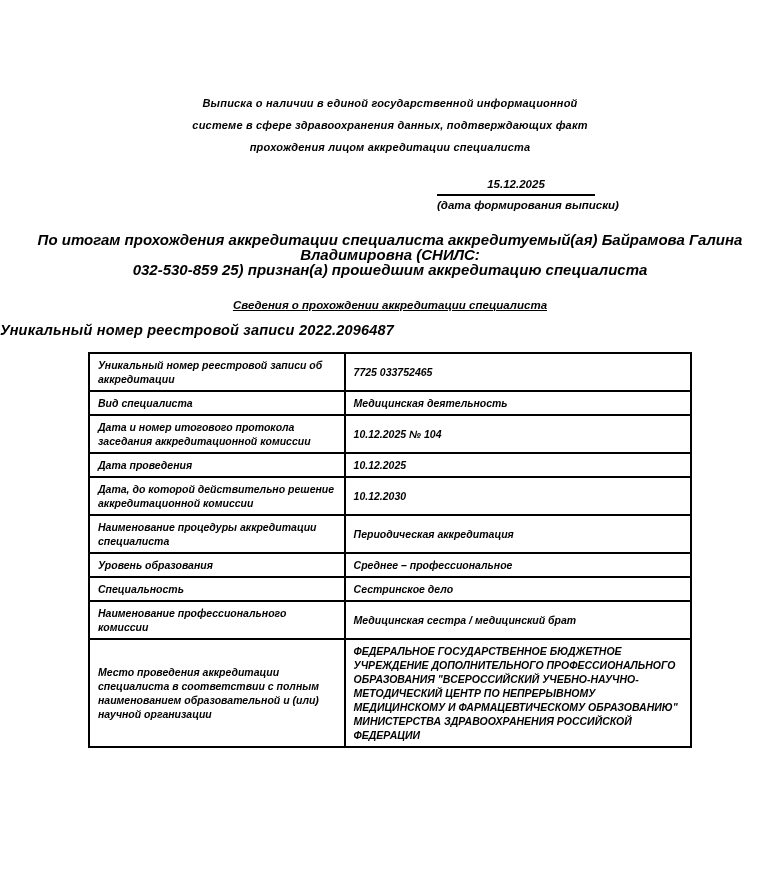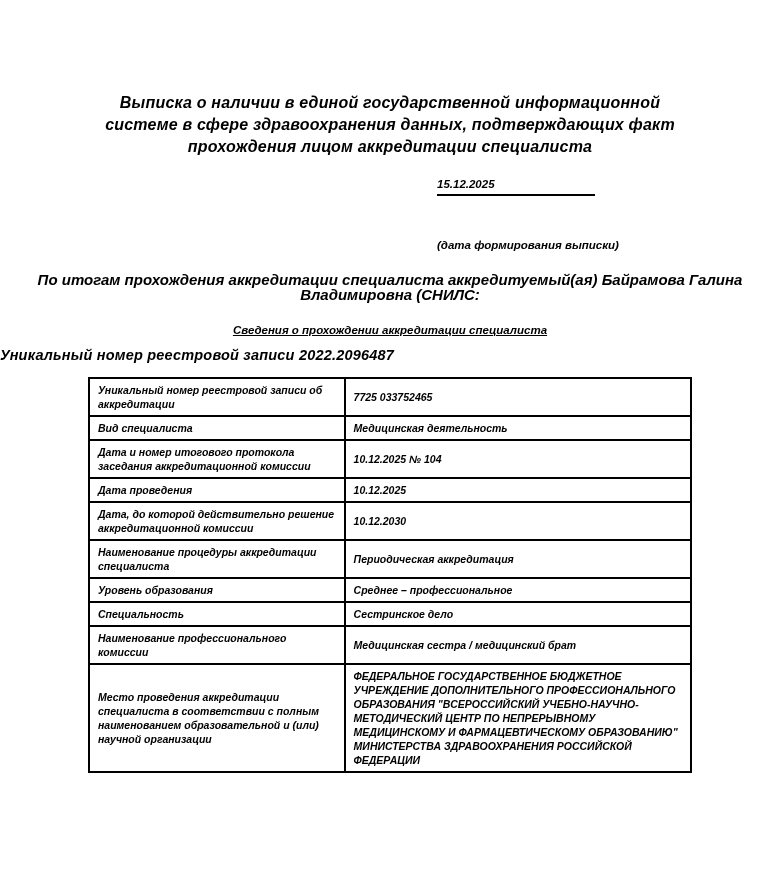--- a/index.html
+++ b/index.html
@@ -13,41 +13,40 @@
   .page {
     width: 780px;
     height: 890px;
     padding-top: 92px;
     font-style: italic;
     font-weight: bold;
     overflow: hidden;
   }
   .title {
     text-align: center;
-    font-size: 16px;
+    font-size: 11px;
     line-height: 22px;
     letter-spacing: 0.2px;
   }
   .date-block {
     width: 158px;
     margin: 19px 0 0 437px;
-    text-align: left;
+    text-align: center;
   }
   .date-value {
     font-size: 11.5px;
     line-height: 14px;
     padding-bottom: 3px;
     border-bottom: 2px solid #000;
   }
   .date-caption {
     font-size: 11.5px;
     line-height: 14px;
-    padding-top: 16px;
+    padding-top: 2px;
     white-space: nowrap;
-    margin-top: 26px;
   }
   .intro {
     margin-top: 20px;
     text-align: center;
     font-size: 15px;
     line-height: 15px;
   }
   .section-heading {
     margin-top: 22px;
     text-align: center;
@@ -88,20 +87,21 @@
     <div>прохождения лицом аккредитации специалиста</div>
   </div>
 
   <div class="date-block">
     <div class="date-value">15.12.2025</div>
     <div class="date-caption">(дата формирования выписки)</div>
   </div>
 
   <div class="intro">
     <div>По итогам прохождения аккредитации специалиста аккредитуемый(ая) Байрамова Галина Владимировна (СНИЛС:</div>
+    <div>032-530-859 25) признан(а) прошедшим аккредитацию специалиста</div>
   </div>
 
   <div class="section-heading">Сведения о прохождении аккредитации специалиста</div>
 
   <div class="registry-heading">Уникальный номер реестровой записи 2022.2096487</div>
 
   <table class="info-table">
     <tbody>
       <tr>
         <td class="label">Уникальный номер реестровой записи об аккредитации</td>

